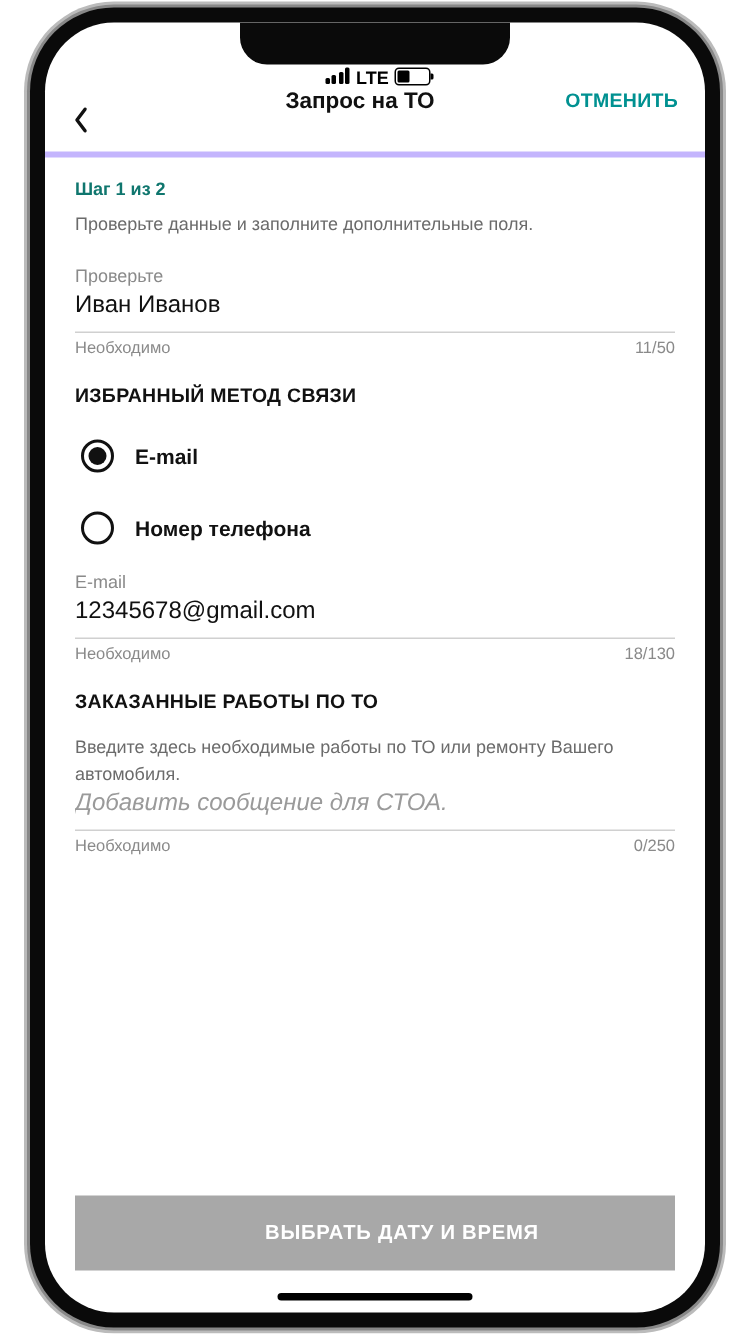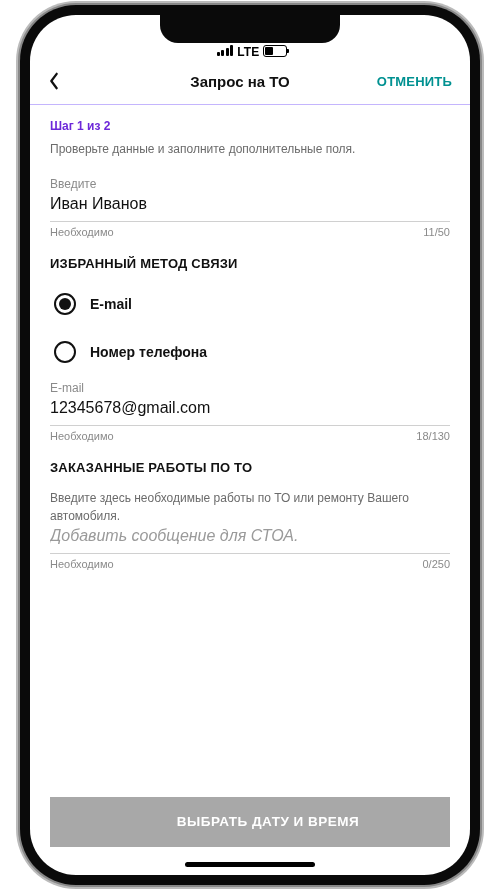--- a/index.html
+++ b/index.html
@@ -58,34 +58,34 @@
       position:relative; display:flex; align-items:center; padding:1px;
     }
     .battery::after {
       content:""; position:absolute; right:-3px; top:3px; width:2px; height:4px;
       background:#000; border-radius:0 1px 1px 0;
     }
     .battery-fill { width:40%; height:100%; background:#000; border-radius:1px; }
     
     .nav-bar {
       height:46px;
-      display:flex; align-items:center; justify-content:space-between;
+      display:flex; justify-content:space-between;
       padding:0 18px;
-      border-bottom:1px solid #c4b5fd;
+      border-bottom:4px solid #c4b5fd;
     }
     .nav-back { width:60px; display:flex; align-items:center; cursor:pointer; }
     .nav-back svg { width:12px; height:18px; }
     .nav-title { font-size:15px; font-weight:700; color:#111; }
     .nav-action { width:80px; text-align:right; font-size:13px; font-weight:700; color:#009191; letter-spacing:0.2px; cursor:pointer; }
     
     .content {
       flex:1; overflow:auto;
       padding:14px 20px 0 20px;
     }
-    .step { font-size:12px; color:#6d28d9; font-weight:600; margin-bottom:8px; }
+    .step { font-size:12px; color:#0f766e; font-weight:600; margin-bottom:8px; }
     .h1 { font-size:19px; font-weight:800; letter-spacing:0.2px; margin-bottom:4px; color:#111; }
     .subtitle { font-size:12px; color:#6b6b6b; margin-bottom:20px; line-height:1.4; }
     .field { margin-bottom:4px; }
     .field-label { font-size:12px; color:#8a8a8a; margin-bottom:2px; }
     .field-value {
       width:100%; border:none; background:transparent;
       font-size:16px; color:#111; padding:2px 0 8px 0;
       border-bottom:1px solid #d0d0d0;
       outline:none;
       font-family:inherit;
@@ -156,21 +156,21 @@
       </div>
       <div class="nav-title">Запрос на ТО</div>
       <div class="nav-action">ОТМЕНИТЬ</div>
     </div>
 
     <div class="content">
       <div class="step">Шаг 1 из 2</div>
       <div class="subtitle">Проверьте данные и заполните дополнительные поля.</div>
 
       <div class="field">
-        <div class="field-label">Введите</div>
+        <div class="field-label">Проверьте</div>
         <input class="field-value" type="text" value="Иван Иванов" style="">
       </div>
       <div class="field-meta">
         <span>Необходимо</span>
         <span>11/50</span>
       </div>
 
       <div class="section-title">ИЗБРАННЫЙ МЕТОД СВЯЗИ</div>
 
       <div class="radio-row">

